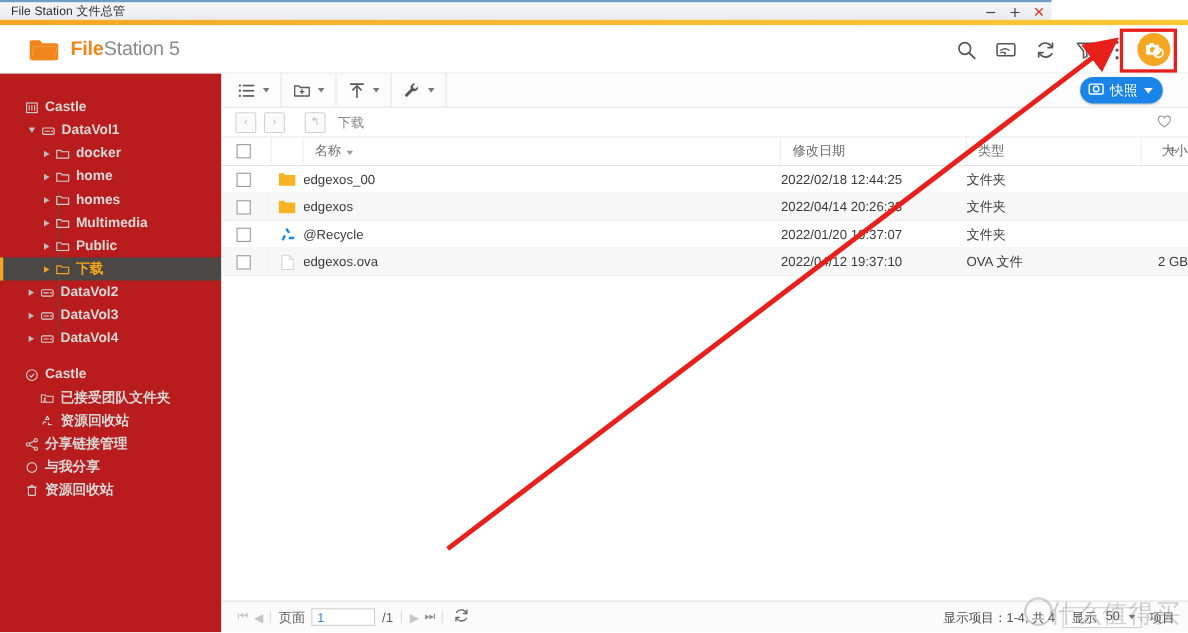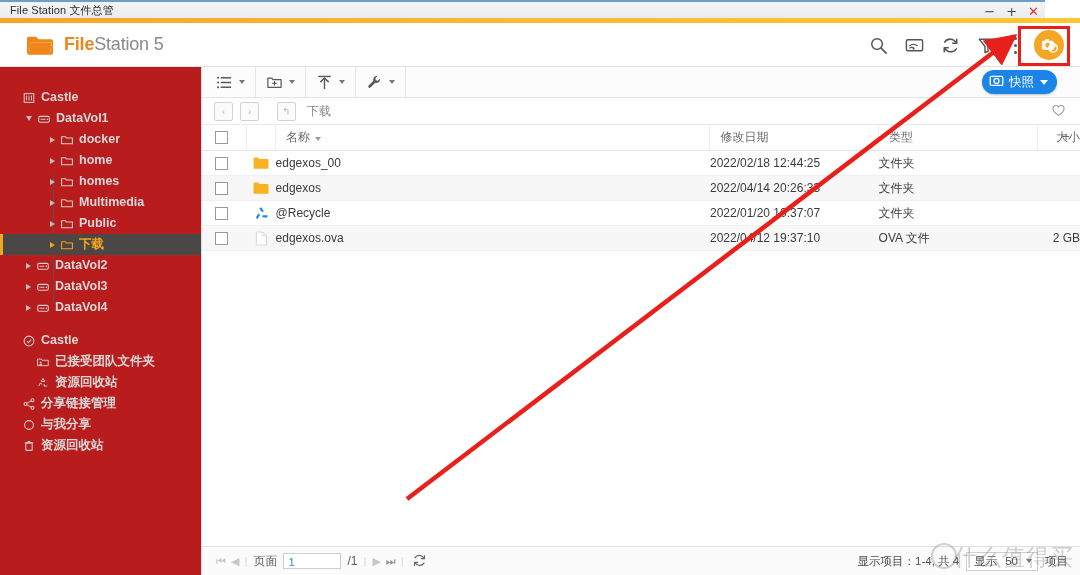--- a/index.html
+++ b/index.html
@@ -16,21 +16,21 @@
     width: 1080px;
     height: 575px;
     overflow: hidden;
     background: #ffffff;
   }
 
   
   .titlebar {
     position: absolute;
     left: 0; top: 0;
-    width: 1045px;
+    width: 956px;
     height: 18px;
     background: linear-gradient(#f4f5f7, #e9ebee);
     border-top: 2px solid #6f9dc4;
     box-sizing: border-box;
     display: flex;
     align-items: center;
   }
   .titlebar-text {
     font-size: 11px;
     color: #2d2d2d;
@@ -185,21 +185,21 @@
     border-right:3.5px solid transparent;
     border-top:5px solid #bdbdbd;
     border-bottom:0;
     margin-right:5px;
   }
   .tw-spacer { width:10px; flex:none; }
   .ticon { width:14px; height:14px; margin-right:5px; flex:none; display:block; }
   .tlabel { line-height:1; }
   .lvl0 { padding-left: 12px; font-weight: bold; }
   .lvl1 { padding-left: 26px; font-weight: bold; }
-  .lvl2 { padding-left: 50px; font-weight: bold; }
+  .lvl2 { padding-left: 40px; font-weight: bold; }
   .tree-gap { height: 8px; }
 
   
   .tree-guide {
     position:absolute; left:53px; top:107px; width:1px; height:130px;
     background:#555; opacity:.75;
   }
 
   
   .main {

